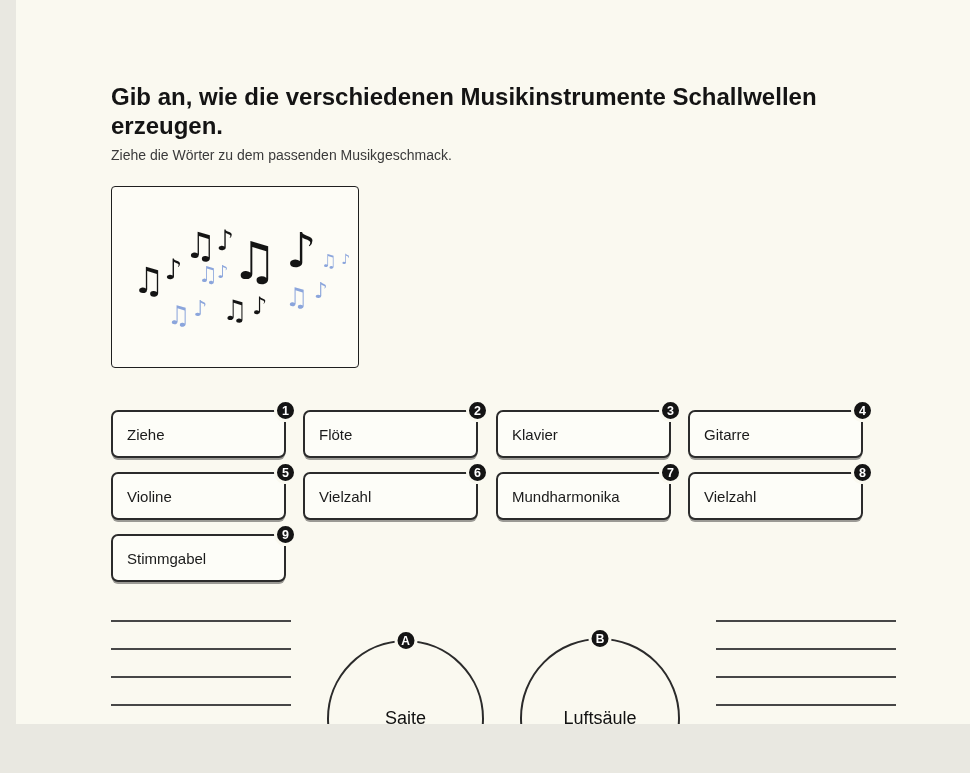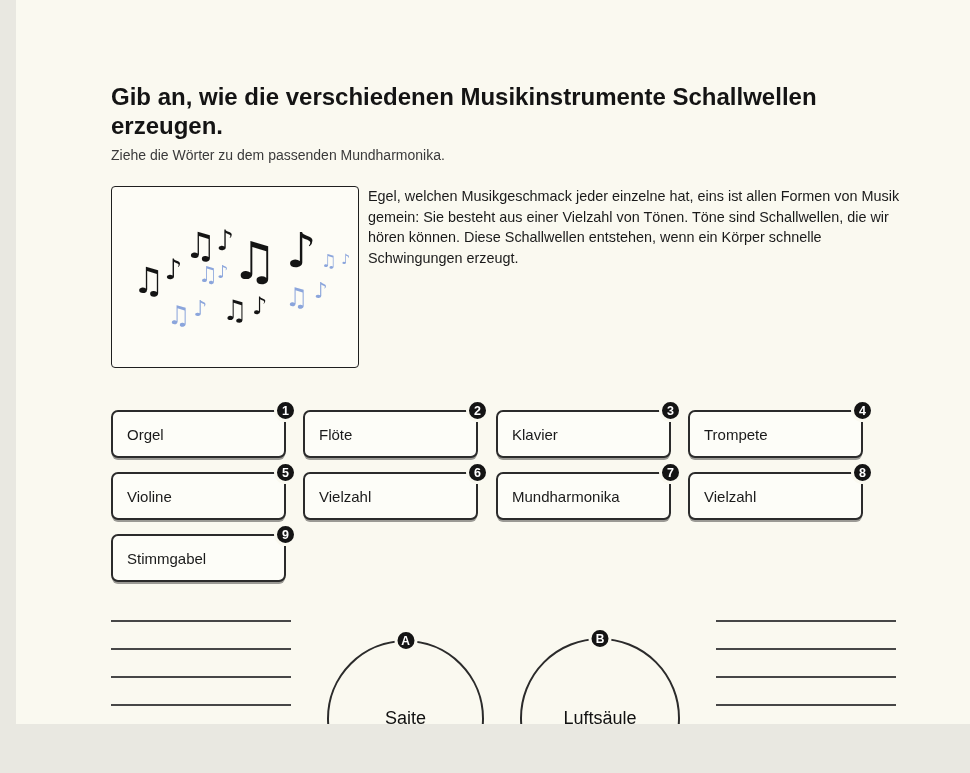--- a/index.html
+++ b/index.html
@@ -73,21 +73,21 @@
     font-size:12px; font-weight:700;
     border:3px solid #faf9f0;
   }
 </style>
 </head>
 <body>
 
 <div class="page">
 
   <h1 class="title">Gib an, wie die verschiedenen Musikinstrumente Schallwellen erzeugen.</h1>
-  <p class="subtitle">Ziehe die Wörter zu dem passenden Mundharmonika.</p>
+  <p class="subtitle">Ziehe die Wörter zu dem passenden Musikgeschmack.</p>
 
   <div class="notes-box">
       <span class="note" style="left: 15%; top: 52%; font-size: 36px; color: rgb(20, 20, 20);">♫</span>
       <span class="note" style="left: 25%; top: 46%; font-size: 28px; color: rgb(20, 20, 20);">♪</span>
       <span class="note" style="left: 36%; top: 33%; font-size: 36px; color: rgb(20, 20, 20);">♫</span>
       <span class="note" style="left: 46%; top: 30%; font-size: 28px; color: rgb(20, 20, 20);">♪</span>
       <span class="note" style="left: 39%; top: 49%; font-size: 22px; color: rgb(139, 165, 220);">♫</span>
       <span class="note" style="left: 45%; top: 47%; font-size: 18px; color: rgb(139, 165, 220);">♪</span>
       <span class="note" style="left: 58%; top: 41%; font-size: 52px; color: rgb(20, 20, 20);">♫</span>
       <span class="note" style="left: 77%; top: 35%; font-size: 48px; color: rgb(20, 20, 20);">♪</span>
@@ -95,37 +95,36 @@
       <span class="note" style="left: 95%; top: 40%; font-size: 14px; color: rgb(139, 165, 220);">♪</span>
       <span class="note" style="left: 75%; top: 61%; font-size: 26px; color: rgb(139, 165, 220);">♫</span>
       <span class="note" style="left: 85%; top: 58%; font-size: 22px; color: rgb(139, 165, 220);">♪</span>
       <span class="note" style="left: 27%; top: 71%; font-size: 26px; color: rgb(139, 165, 220);">♫</span>
       <span class="note" style="left: 36%; top: 68%; font-size: 22px; color: rgb(139, 165, 220);">♪</span>
       <span class="note" style="left: 50%; top: 69%; font-size: 28px; color: rgb(20, 20, 20);">♫</span>
       <span class="note" style="left: 60%; top: 66%; font-size: 24px; color: rgb(20, 20, 20);">♪</span>
     </div>
 
   <div class="intro-text">
-    <p>Egel, welchen Musikgeschmack jeder einzelne hat, eins ist allen Formen von Musik gemein: Sie besteht aus einer Vielzahl von Tönen. Töne sind Schallwellen, die wir hören können. Diese Schallwellen entstehen, wenn ein Körper schnelle Schwingungen erzeugt.</p>
   </div>
 
   <div class="chip r1 c1">
-    <span>Orgel</span>
+    <span>Ziehe</span>
     <span class="badge">1</span>
   </div>
   <div class="chip r1 c2">
     <span>Flöte</span>
     <span class="badge">2</span>
   </div>
   <div class="chip r1 c3">
     <span>Klavier</span>
     <span class="badge">3</span>
   </div>
   <div class="chip r1 c4">
-    <span>Trompete</span>
+    <span>Gitarre</span>
     <span class="badge">4</span>
   </div>
   <div class="chip r2 c1">
     <span>Violine</span>
     <span class="badge">5</span>
   </div>
   <div class="chip r2 c2">
     <span>Vielzahl</span>
     <span class="badge">6</span>
   </div>

